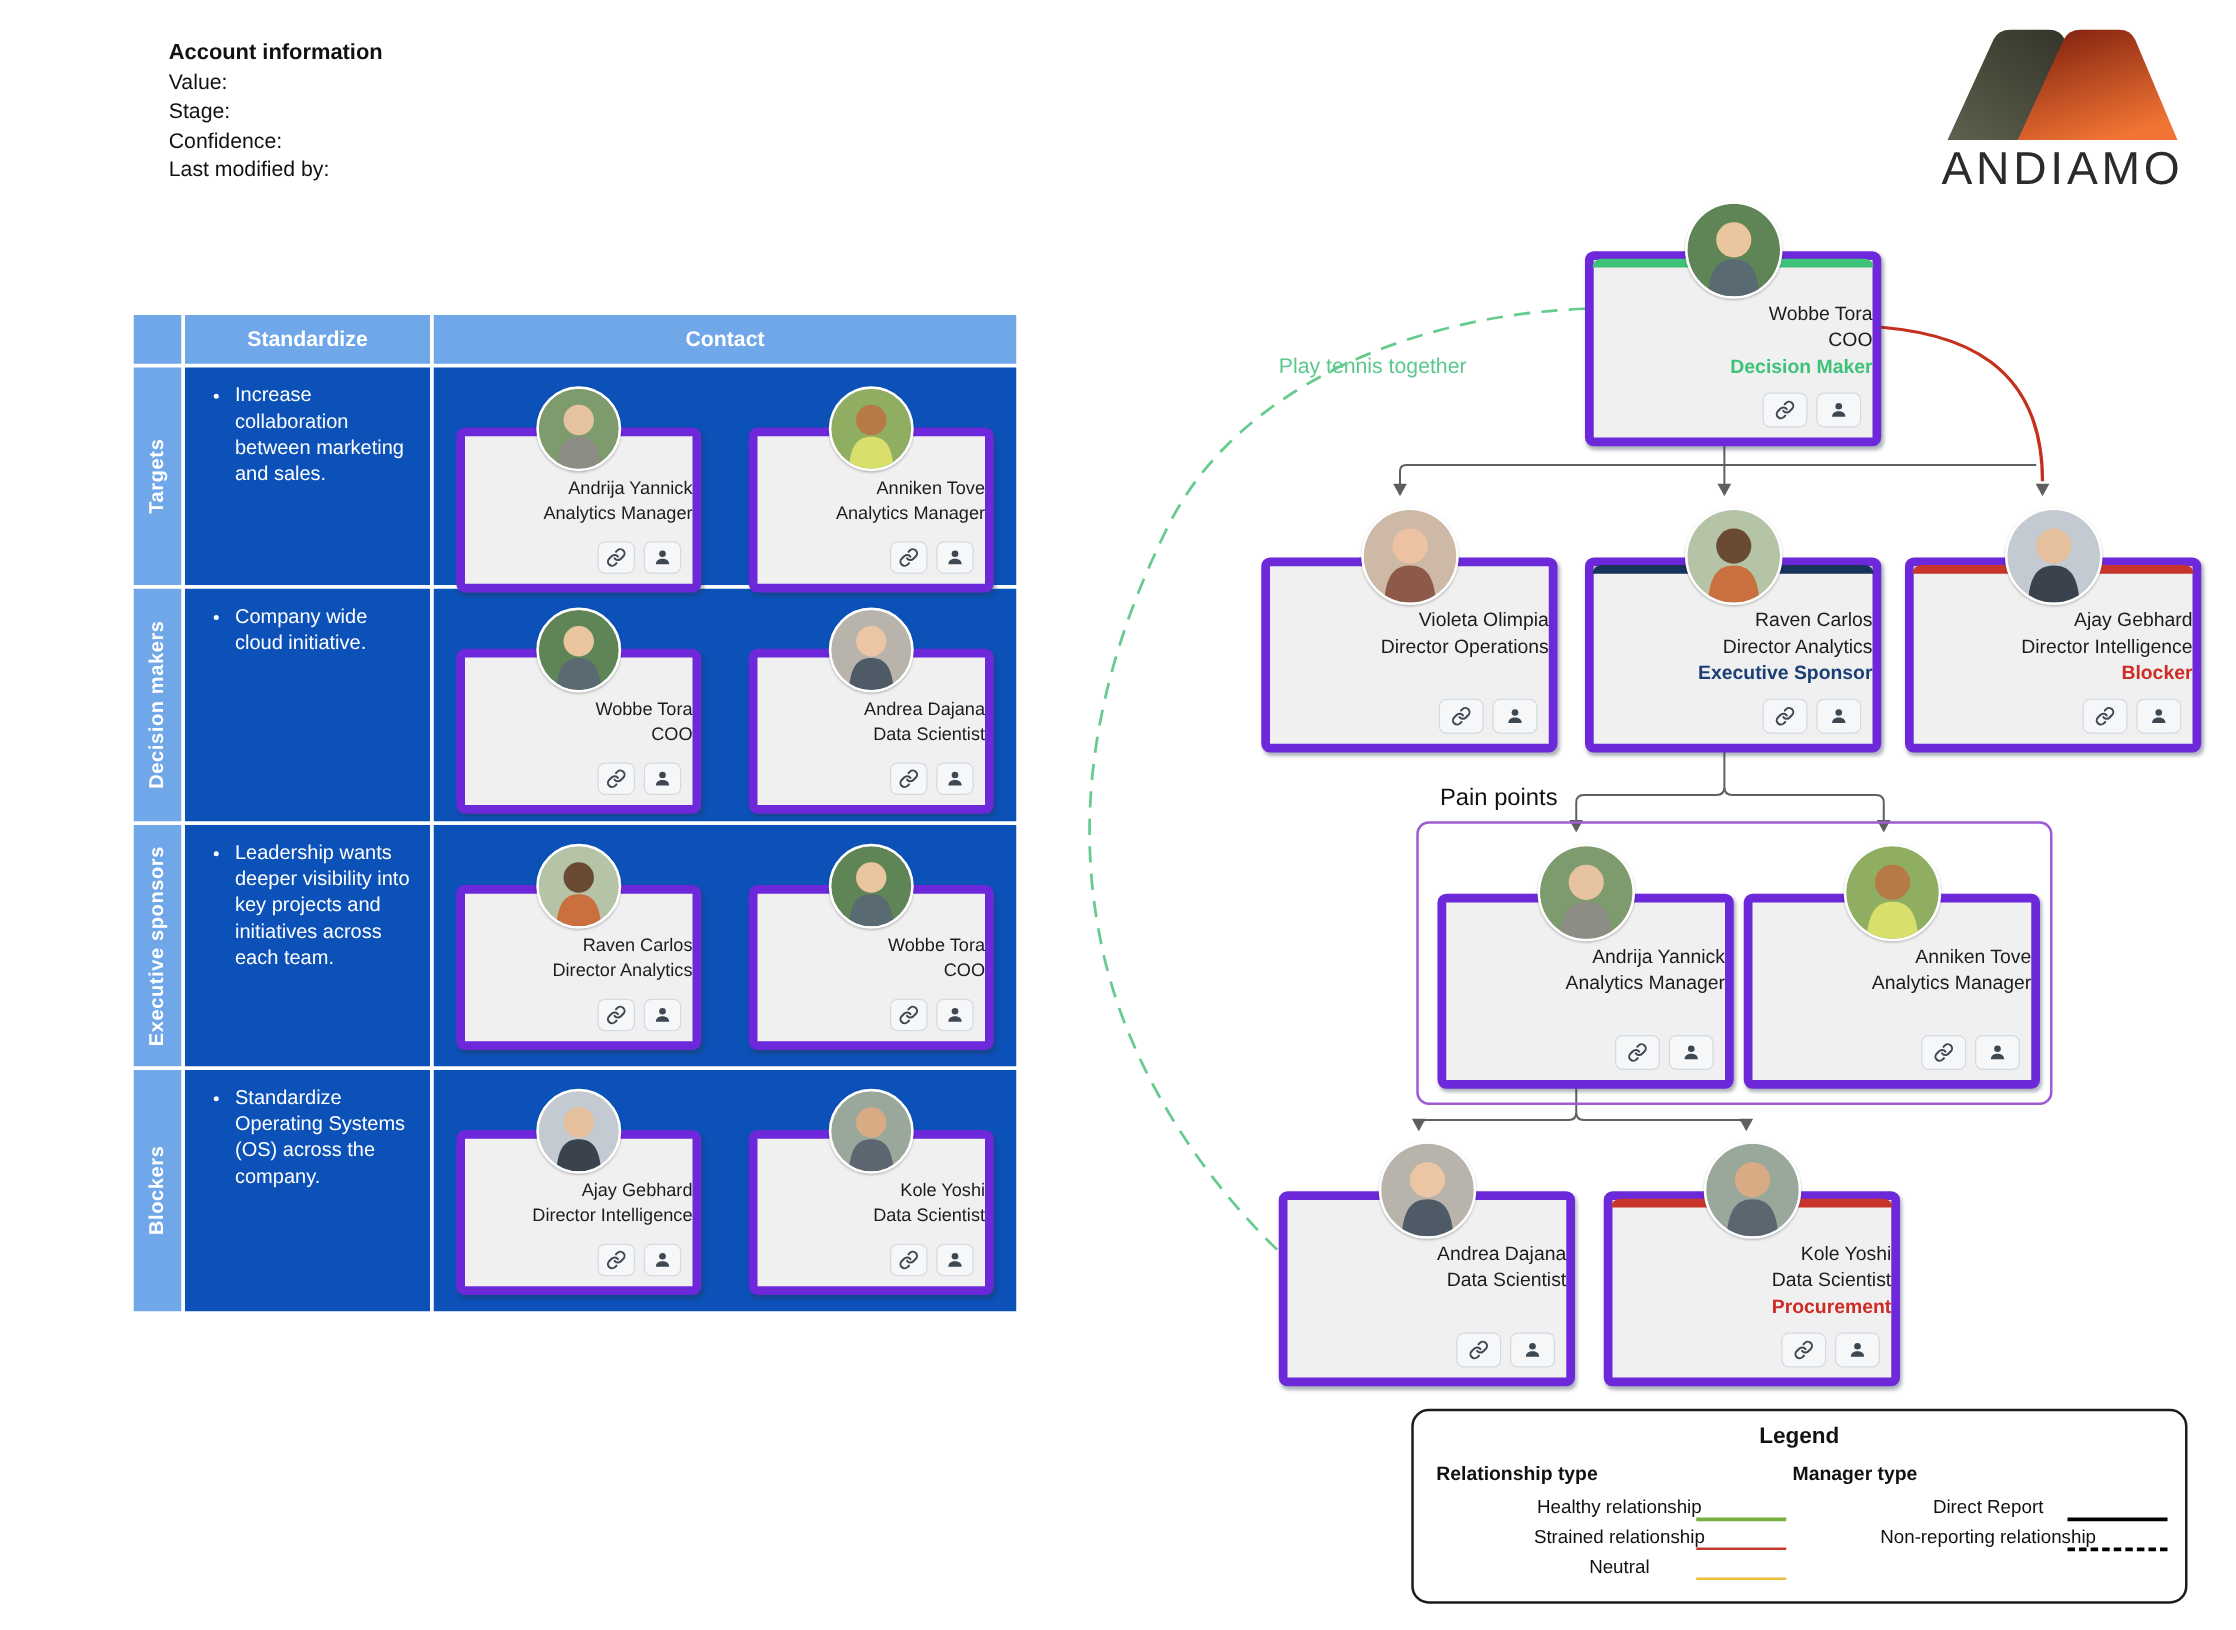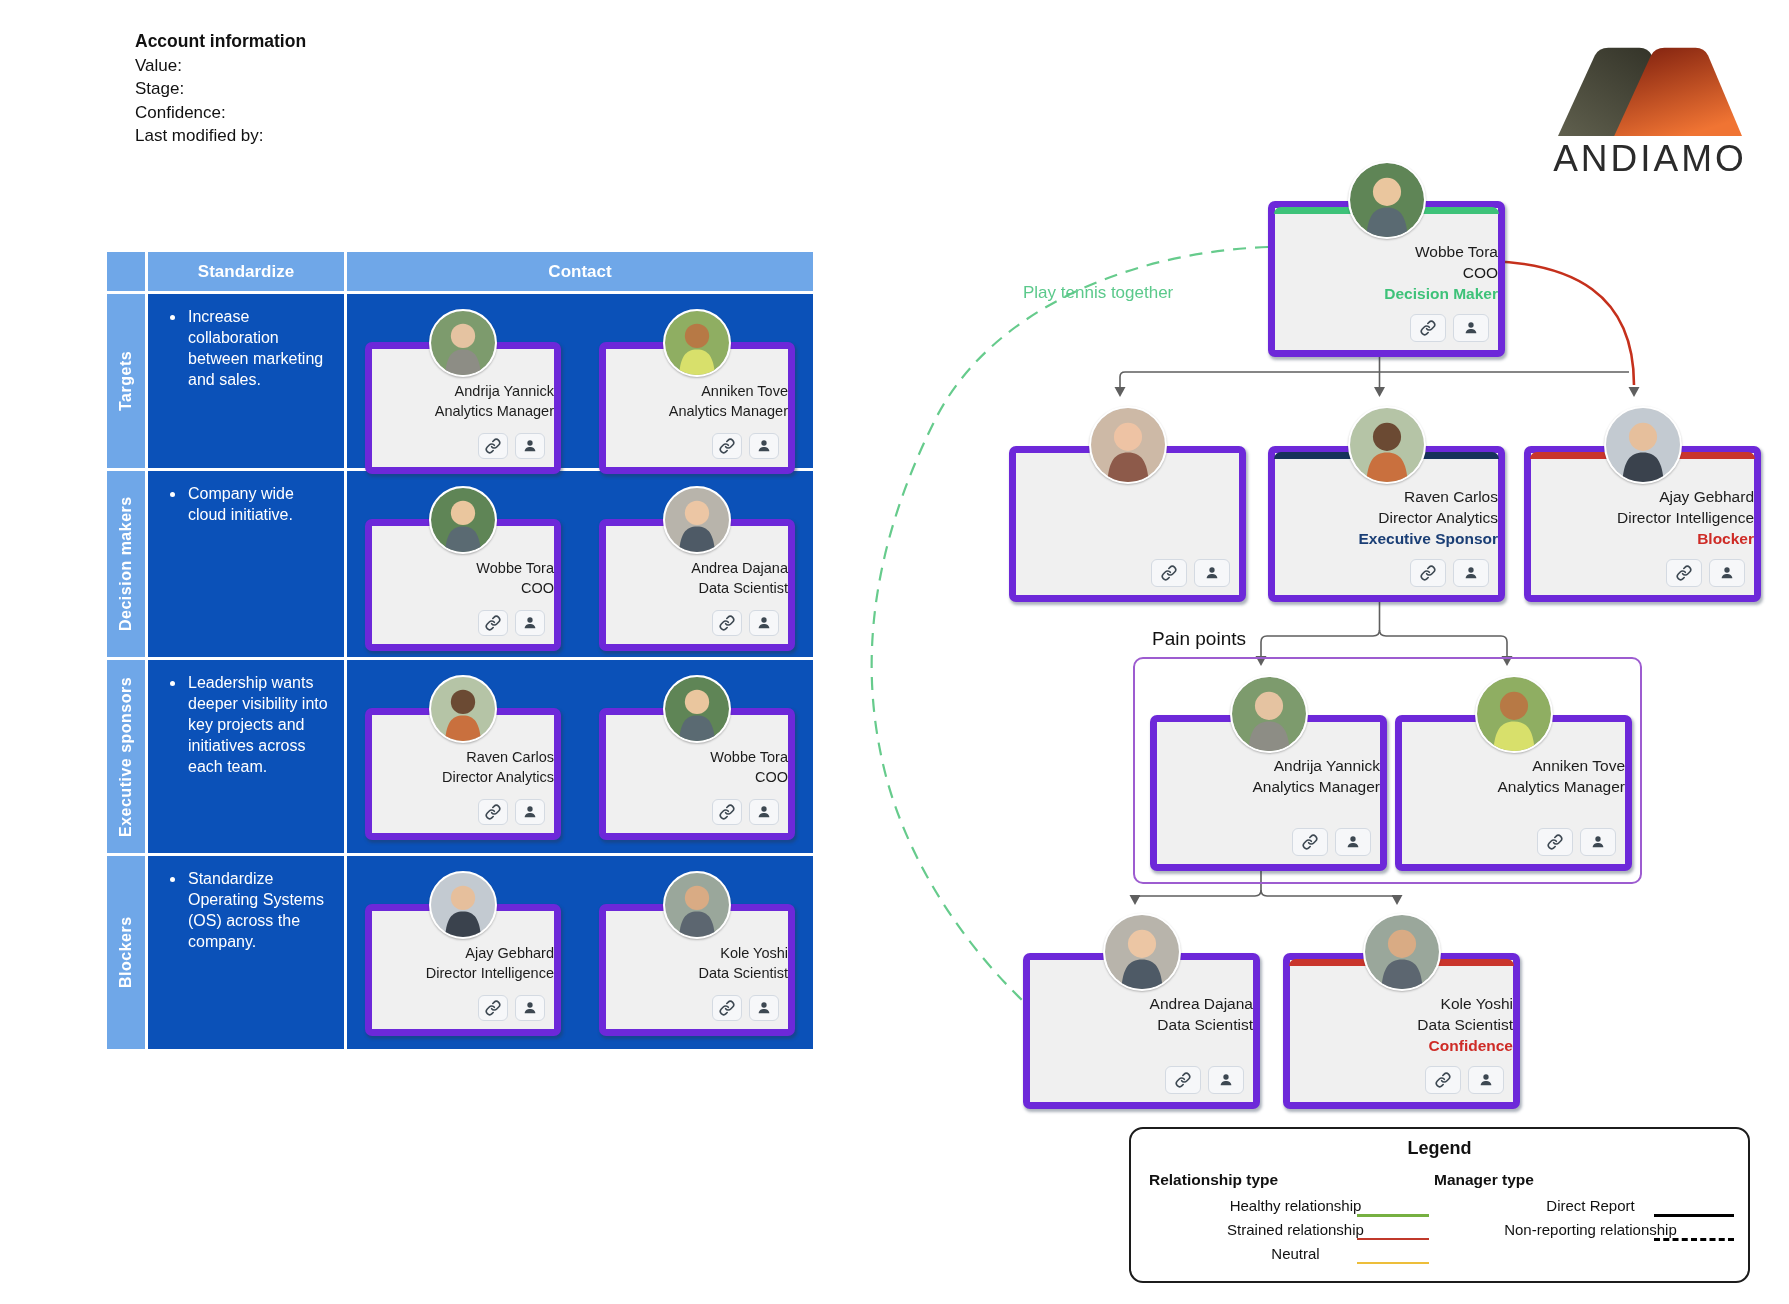--- a/index.html
+++ b/index.html
@@ -4,21 +4,21 @@
 <style>
   html,body{margin:0;padding:0;background:#fff;}
   .canvas{position:relative;width:1789px;height:1304px;background:#fff;overflow:hidden;
           font-family:"Liberation Sans",sans-serif;color:#111;}
 
   
   .account{position:absolute;left:135px;top:30px;font-size:17px;line-height:23.5px;color:#111;}
   .account .t{font-weight:bold;font-size:17.5px;}
 
   
-  .logo{position:absolute;left:1545px;top:44px;width:210px;text-align:center;}
+  .logo{position:absolute;left:1545px;top:20px;width:210px;text-align:center;}
   .logo svg{display:block;margin:0 auto;}
   .logo .brand{margin-top:2px;font-size:37px;font-weight:300;letter-spacing:3px;color:#2b2b2b;}
 
   
   .stable{position:absolute;left:107px;top:252px;display:grid;
           grid-template-columns:38px 196px 466px;
           grid-template-rows:39px 174px 186px 193px 193px;gap:3px;}
   .hcell{background:#6FA7E8;color:#fff;font-weight:bold;font-size:17px;
          display:flex;align-items:center;justify-content:center;}
   .lcell{background:#6FA7E8;color:#fff;font-weight:bold;font-size:16px;
@@ -411,20 +411,24 @@
         </button>
     </div>
   </div>
 
   <div class="pcard ocard" style="left:1009px;top:446px;">
     <svg class="avatar" style="--av-bg:#cdb9a6;--av-skin:#eec3a4;--av-top:#8d5a4a" viewBox="0 0 100 100">
         <circle class="av-bg" cx="50" cy="50" r="50"></circle>
         <circle class="av-skin" cx="50" cy="39" r="19"></circle>
         <path class="av-top" d="M50 60 C32 60 24 72 22 100 L78 100 C76 72 68 60 50 60 Z"></path>
       </svg>
+    <div class="ptext-wrap">
+      <div class="ptext">Violeta Olimpia</div>
+      <div class="ptext">Director Operations</div>
+    </div>
     <div class="pactions">
       <button class="icon-btn">
           <svg viewBox="0 0 24 24">
             <path d="M10 13a5 5 0 0 0 7.54.54l3-3a5 5 0 0 0-7.07-7.07l-1.72 1.71"></path>
             <path d="M14 11a5 5 0 0 0-7.54-.54l-3 3a5 5 0 0 0 7.07 7.07l1.71-1.71"></path>
           </svg>
         </button>
       <button class="icon-btn">
           <svg class="pers" viewBox="0 0 24 24">
             <circle cx="12" cy="7.5" r="4"></circle>
@@ -571,21 +575,21 @@
   <div class="pcard ocard" style="left:1283px;top:953px;">
     <div class="topbar" style="background:#C9352C"></div>
     <svg class="avatar" style="--av-bg:#9aa79b;--av-skin:#d9ab84;--av-top:#5c6670" viewBox="0 0 100 100">
         <circle class="av-bg" cx="50" cy="50" r="50"></circle>
         <circle class="av-skin" cx="50" cy="39" r="19"></circle>
         <path class="av-top" d="M50 60 C32 60 24 72 22 100 L78 100 C76 72 68 60 50 60 Z"></path>
       </svg>
     <div class="ptext-wrap">
       <div class="ptext">Kole Yoshi</div>
       <div class="ptext">Data Scientist</div>
-      <div class="ptext prole" style="color:#CE2B26">Confidence</div>
+      <div class="ptext prole" style="color:#CE2B26">Procurement</div>
     </div>
     <div class="pactions">
       <button class="icon-btn">
           <svg viewBox="0 0 24 24">
             <path d="M10 13a5 5 0 0 0 7.54.54l3-3a5 5 0 0 0-7.07-7.07l-1.72 1.71"></path>
             <path d="M14 11a5 5 0 0 0-7.54-.54l-3 3a5 5 0 0 0 7.07 7.07l1.71-1.71"></path>
           </svg>
         </button>
       <button class="icon-btn">
           <svg class="pers" viewBox="0 0 24 24">

